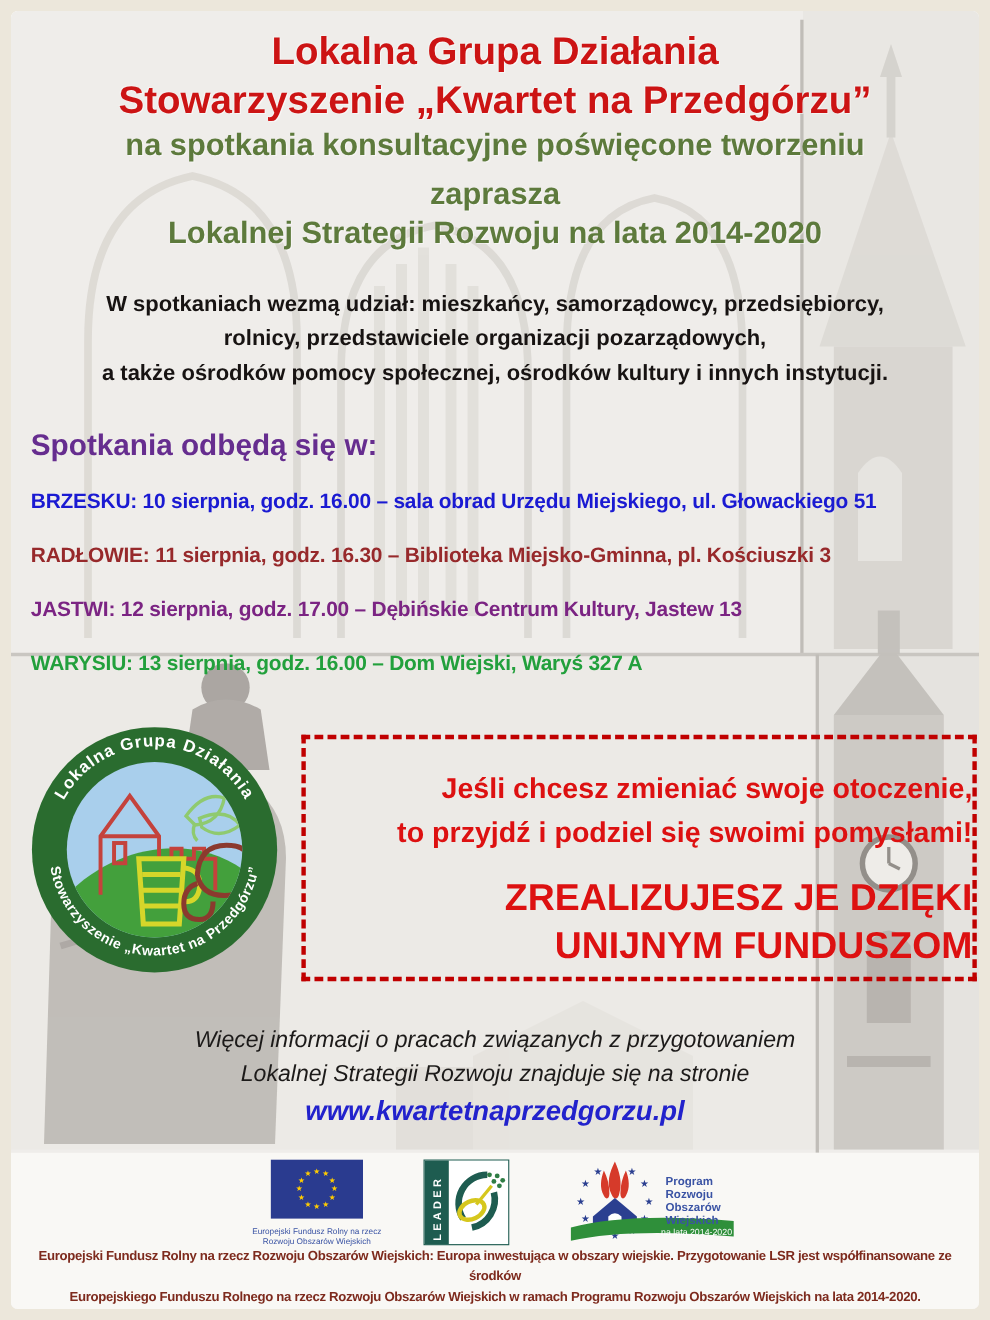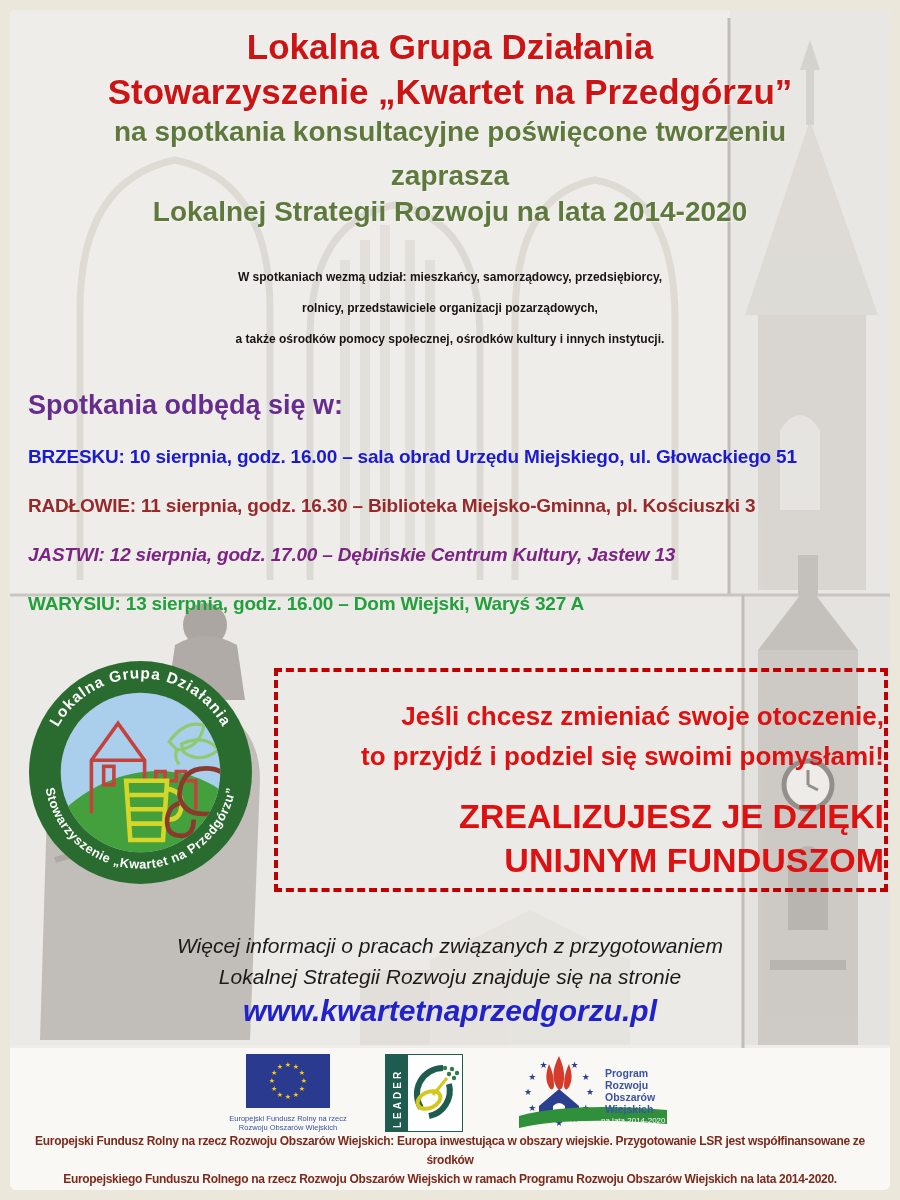--- a/index.html
+++ b/index.html
@@ -18,48 +18,48 @@
 
   
   .titles{top:14px;}
   .t-red{font-size:35px;font-weight:bold;color:#cc1414;line-height:45px;
          text-shadow:1px 1px 0 rgba(255,255,255,.55), -1px -1px 0 rgba(255,255,255,.35);}
   .t-green{font-size:28px;font-weight:bold;color:#5d7a3c;line-height:36px;
          text-shadow:1px 1px 0 rgba(255,255,255,.5);}
   .t-green.first{margin-top:8px;}
 
   
-  .intro{top:252px;color:#171312;font-weight:bold;font-size:12px;line-height:31px;}
+  .intro{top:252px;color:#171312;font-weight:bold;font-size:20px;line-height:31px;}
 
   
   .meet-head{position:absolute;left:18px;top:380px;color:#662d8f;font-weight:bold;font-size:27px;}
   .meetings{position:absolute;left:18px;top:436px;margin:0;padding:0;list-style:none;
             font-weight:bold;font-size:19px;letter-spacing:-0.2px;}
   .meetings li{margin-bottom:27px;white-space:nowrap;}
   .m1{color:#1a1ad2;}
   .m2{color:#97292b;}
-  .m3{color:#7b2483;font-style:italic;}
+  .m3{color:#7b2483;}
   .m4{color:#22a03c;}
 
   
   .badge{position:absolute;left:18px;top:650px;width:225px;height:225px;}
   .callout{
     position:absolute;left:264px;top:658px;width:614px;height:224px;
     border:4px dashed #c00000;box-sizing:border-box;
     text-align:right;color:#dd1111;font-weight:bold;
     padding-top:24px;
   }
   .co-a{font-size:26px;line-height:40px;}
   .co-b{font-size:34px;line-height:44px;}
   .co-b.first{margin-top:18px;}
 
   
   .info{top:920px;color:#1c1a19;font-style:italic;font-size:21px;line-height:31px;}
   .website{display:inline-block;margin-top:3px;color:#2222cc;font-weight:bold;
-           font-style:italic;font-size:30px;text-decoration:none;}
+           font-style:italic;font-size:25px;text-decoration:none;}
 
   
   .logos{position:absolute;left:0;top:1044px;width:100%;display:flex;
          justify-content:center;align-items:flex-start;gap:38px;}
   .plogo{text-align:center;}
   .eu-cap{font-size:7.5px;color:#3a53a4;line-height:9px;margin-top:2px;}
 
   
   .footer{top:1122px;color:#7d2a1d;font-weight:bold;font-size:12px;
           line-height:19px;letter-spacing:-0.3px;}

